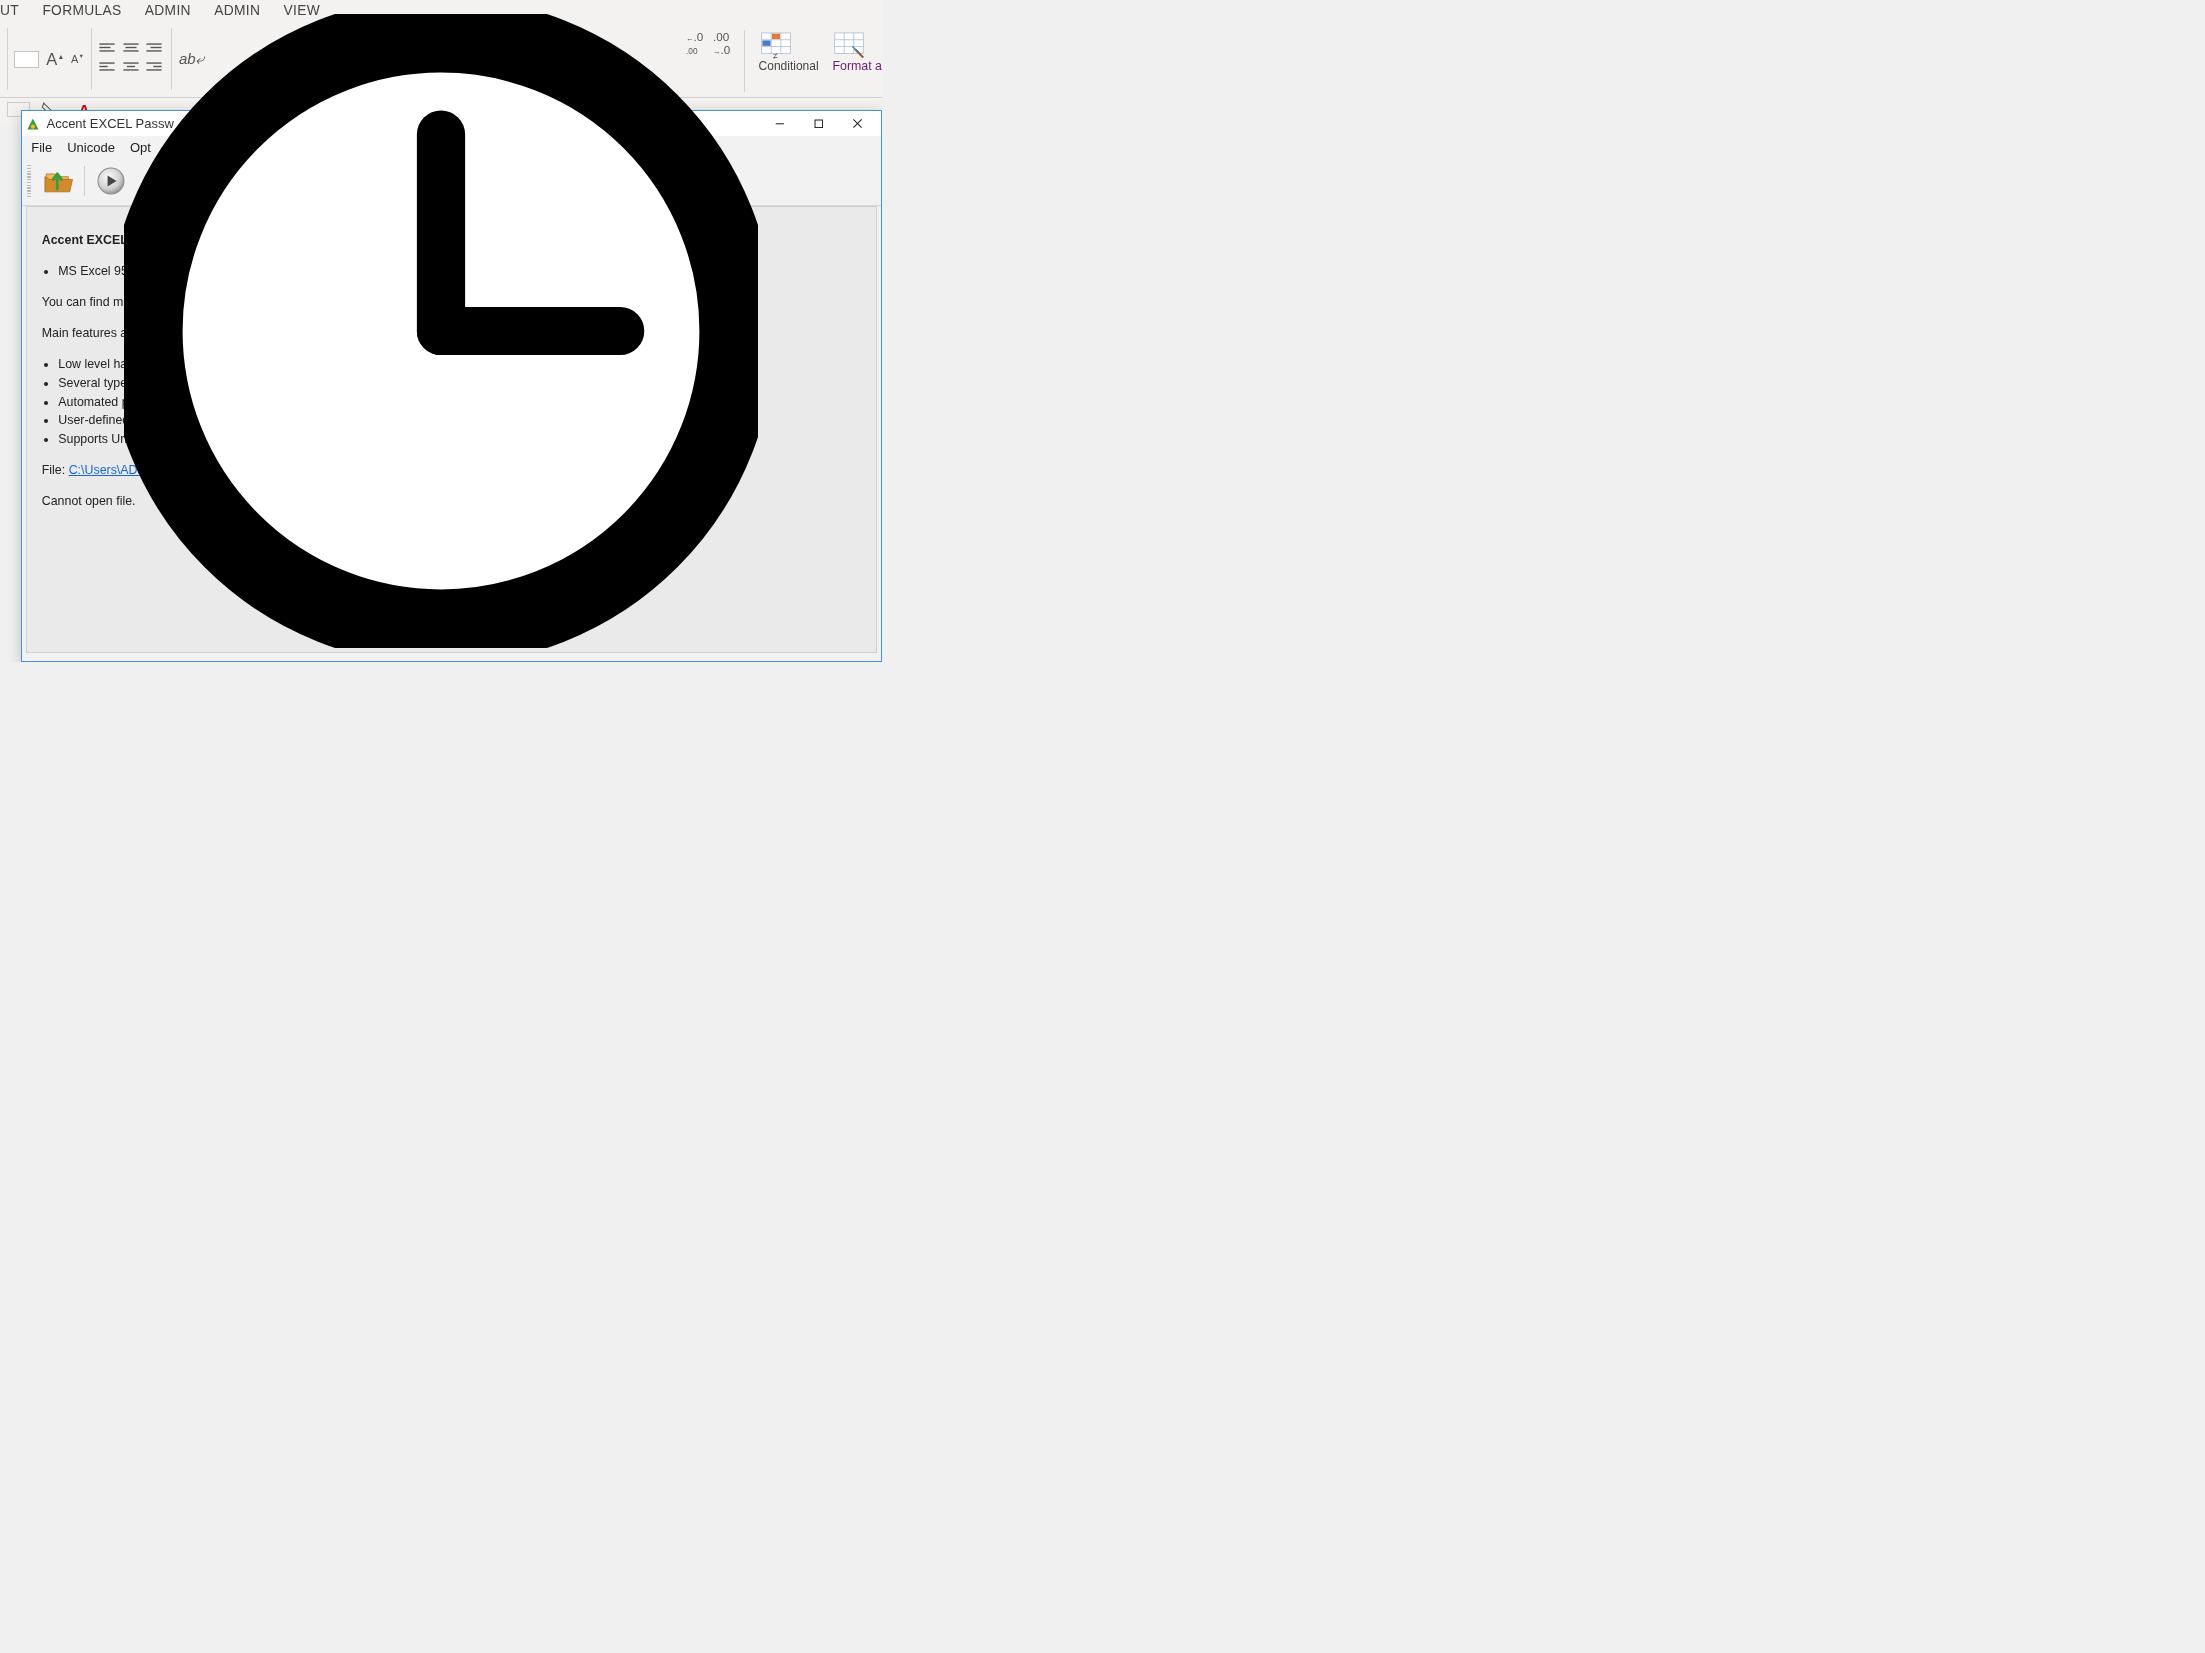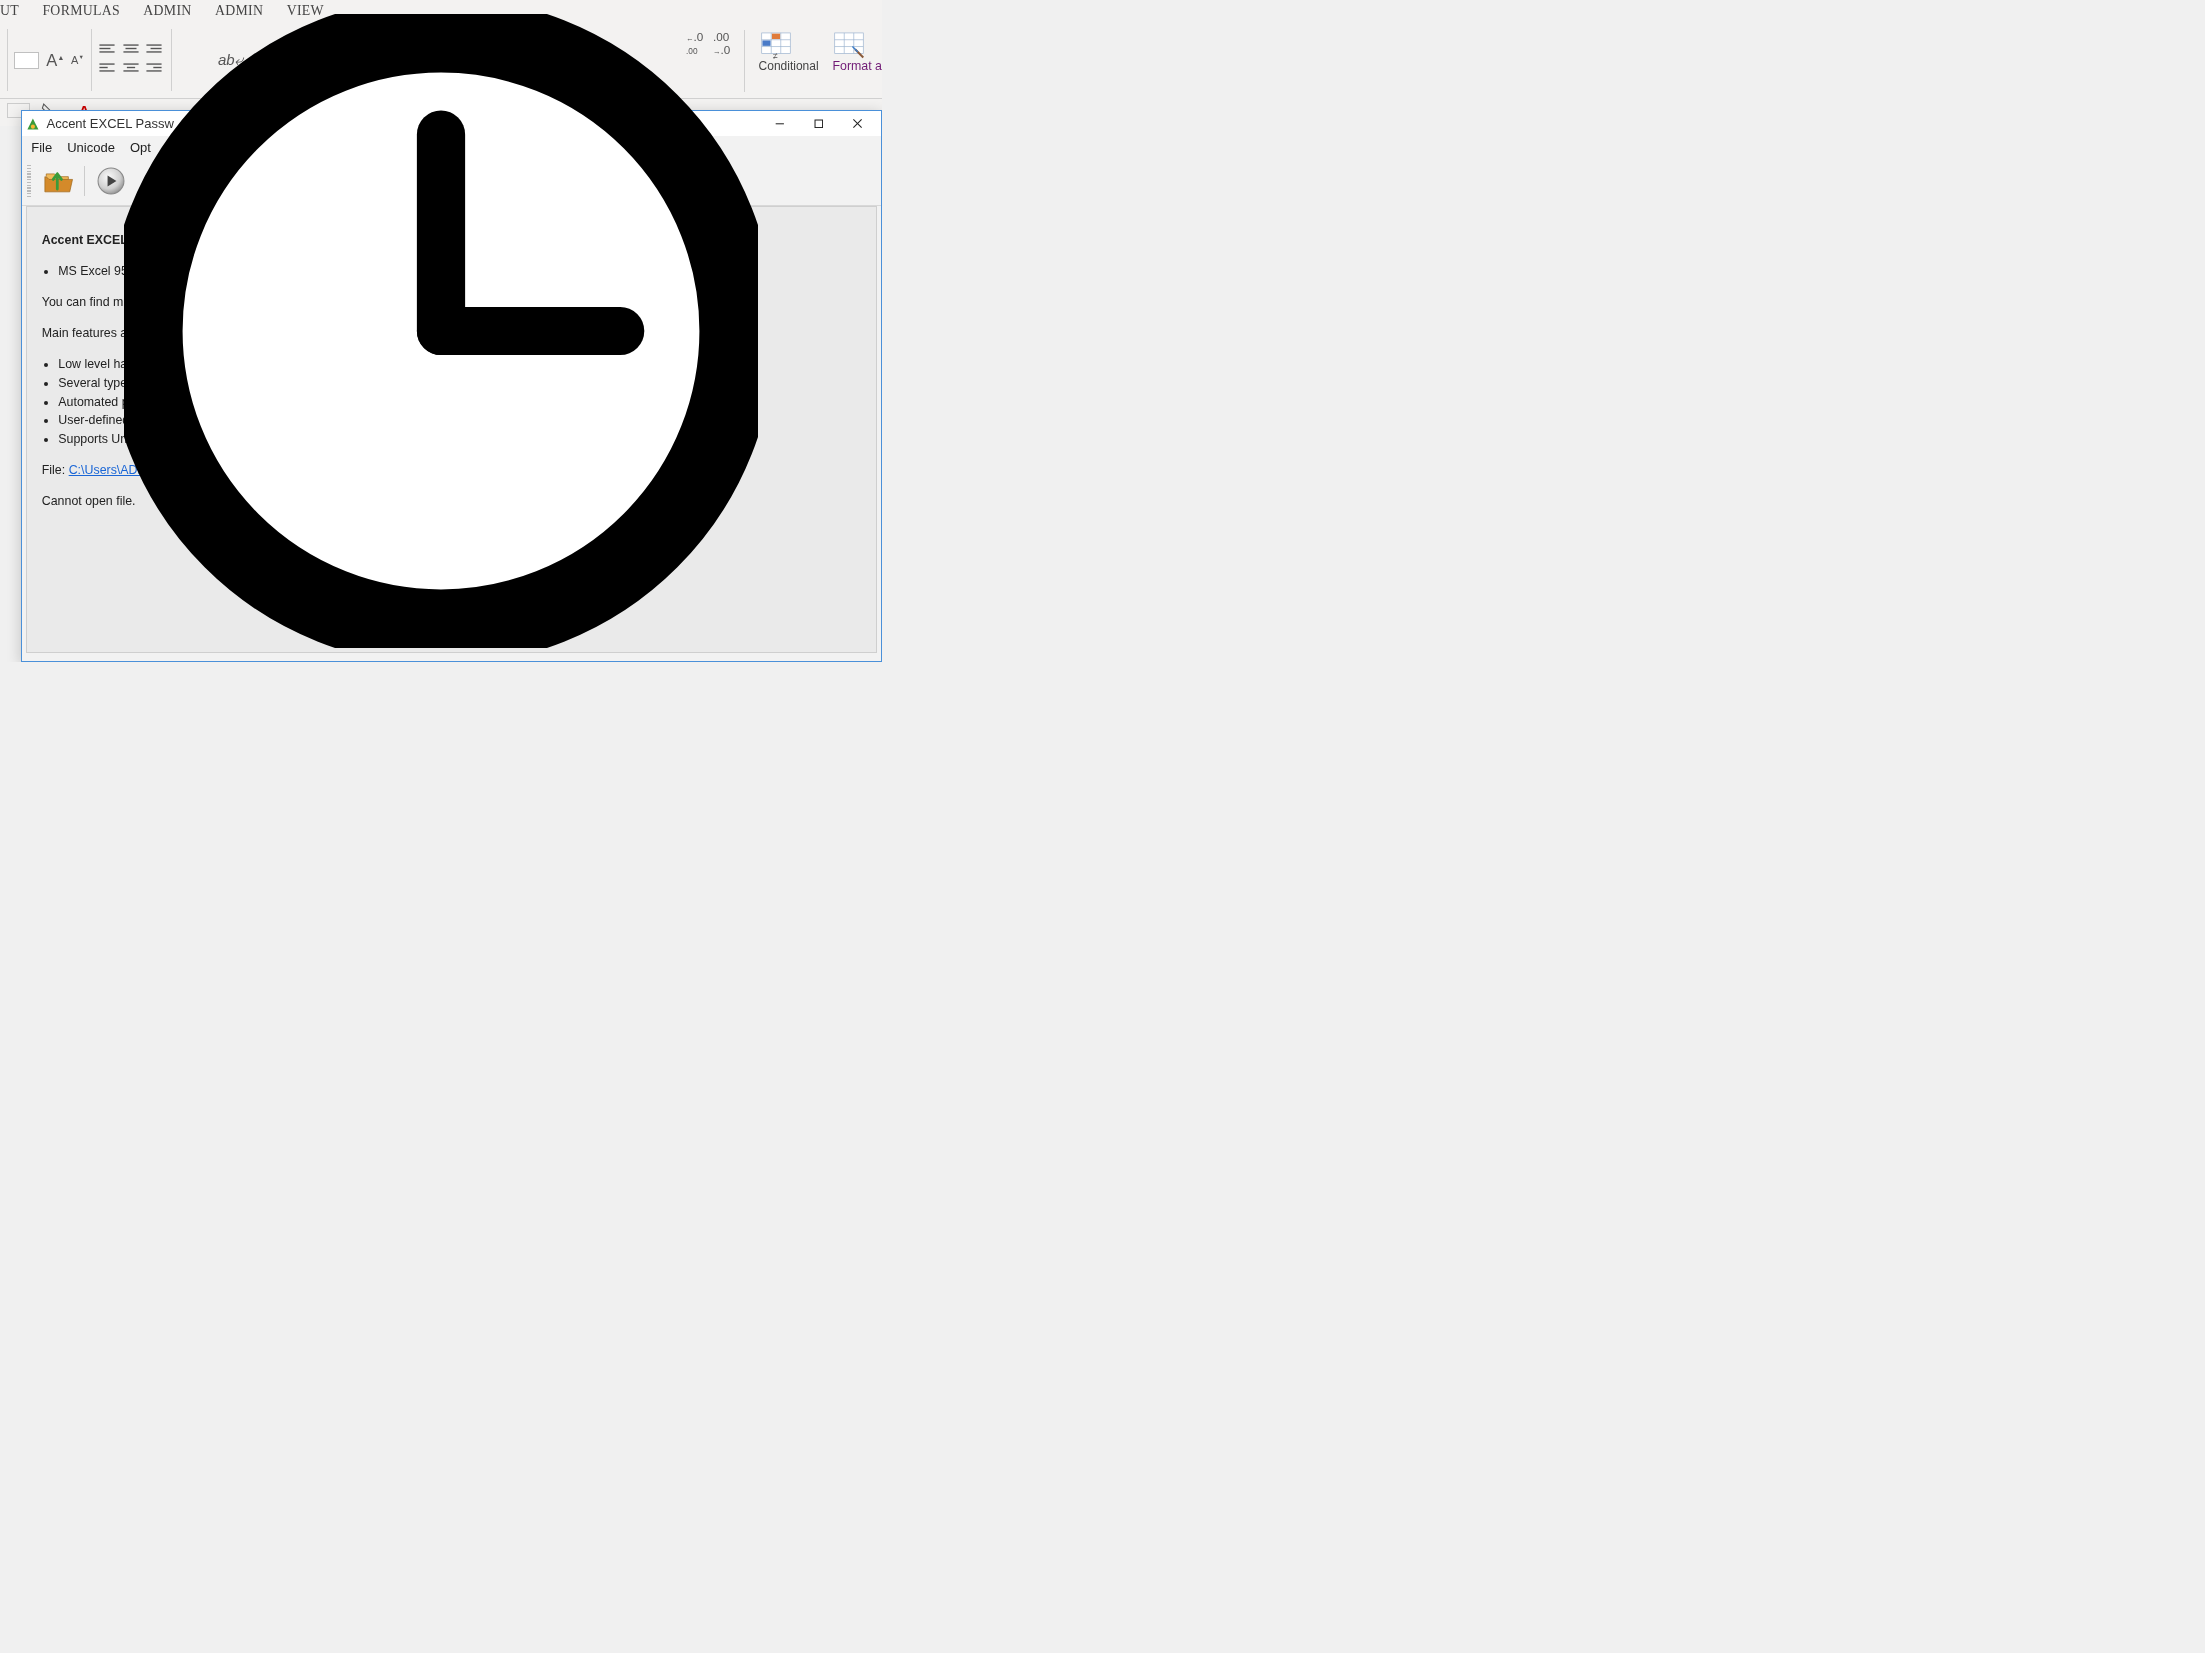--- a/index.html
+++ b/index.html
@@ -19,21 +19,20 @@
     background: #f3f2f1;
     z-index: 1;
   }
   .ribbon-tabs {
     display: flex;
     gap: 23.4px;
     padding: 2.8px 0 4.1px 0;
     font-size: 13.8px;
     color: #444;
     letter-spacing: 0.3px;
-    font-family: Liberation Serif, serif;
   }
   .ribbon-content {
     background: #f3f2f1;
     border-bottom: 0.7px solid #d0d0d0;
     height: 76px;
     display: flex;
     align-items: center;
     padding: 5.5px 6.9px;
     gap: 6.9px;
     position: relative;
@@ -61,21 +60,20 @@
     grid-template-rows: repeat(2, 15px);
     gap: 4.1px;
   }
   .align-cell svg { display: block; }
   .wrap-btn {
     display: flex;
     align-items: flex-start;
     gap: 4.1px;
     color: #555;
     font-size: 15px;
-    margin-left: 39px;
   }
   .cond-group { text-align: center; }
   .font-row2 {
     display: flex;
     align-items: center;
     gap: 8.3px;
     padding: 2.8px 6.9px 6.9px 6.9px;
     color: #555;
     font-size: 15px;
   }

